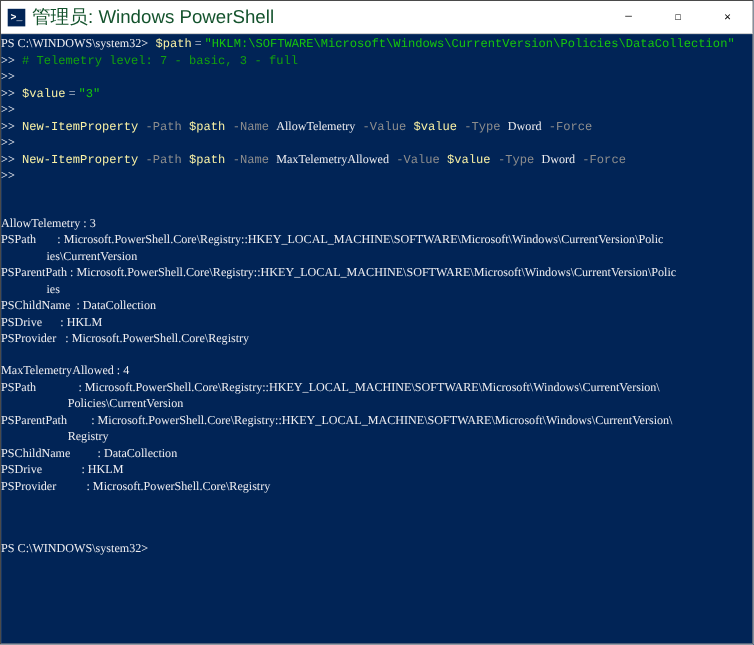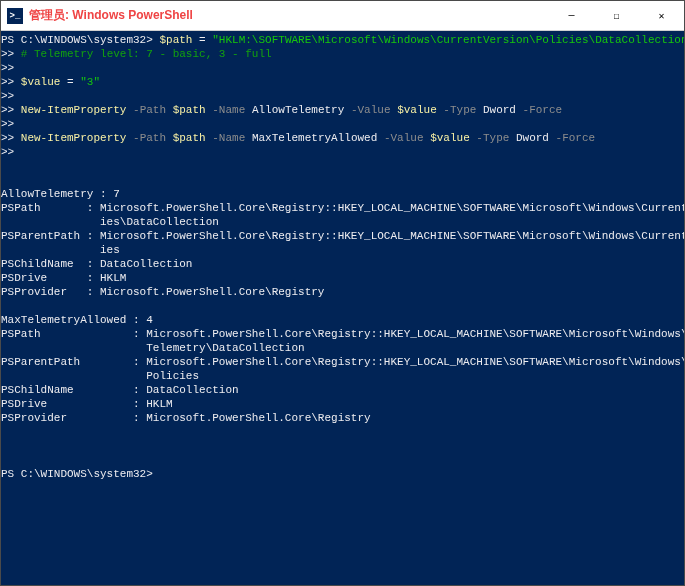--- a/index.html
+++ b/index.html
@@ -36,23 +36,22 @@
       display: flex;
       align-items: center;
       justify-content: center;
       color: #fff;
       font-size: 9px;
       font-weight: bold;
     }
     .title-text {
       flex: 1;
       font-family: 'Segoe UI', sans-serif;
-      font-size: 12px;
-      color: #ef4444;
-      font-weight: bold;
+      font-size: 17px;
+      color: #14532d;
     }
     .win-controls {
       display: flex;
       height: 100%;
     }
     .win-btn {
       width: 45px;
       height: 100%;
       display: flex;
       align-items: center;
@@ -63,21 +62,21 @@
     .terminal {
       flex: 1;
       background: #012456;
       color: #eeedf0;
       padding: 2px 0 0 0;
       overflow: hidden;
       line-height: 14px;
       white-space: pre;
       font-size: 11px;
     }
-    .p { color: #eeedf0; }
+    .p { color: #eeedf0; font-family: Liberation Serif, serif; }
   </style>
 </head>
 <body>
 
 <div class="window">
   <div class="titlebar">
     <div class="title-icon">&gt;_</div>
     <div class="title-text">管理员: Windows PowerShell</div>
     <div class="win-controls">
       <div class="win-btn">—</div>
@@ -90,34 +89,34 @@
 <span class="p">&gt;&gt;</span> <span style="color:#13a10e"># Telemetry level: 7 - basic, 3 - full</span>
 <span class="p">&gt;&gt;</span>
 <span class="p">&gt;&gt;</span> <span style="color:#f9f1a5">$value</span><span class="p"> = </span><span style="color:#16c60c">"3"</span>
 <span class="p">&gt;&gt;</span>
 <span class="p">&gt;&gt;</span> <span style="color:#f9f1a5">New-ItemProperty</span><span style="color:#8d8d8d"> -Path </span><span style="color:#f9f1a5">$path</span><span style="color:#8d8d8d"> -Name </span><span class="p">AllowTelemetry</span><span style="color:#8d8d8d"> -Value </span><span style="color:#f9f1a5">$value</span><span style="color:#8d8d8d"> -Type </span><span class="p">Dword</span><span style="color:#8d8d8d"> -Force</span>
 <span class="p">&gt;&gt;</span>
 <span class="p">&gt;&gt;</span> <span style="color:#f9f1a5">New-ItemProperty</span><span style="color:#8d8d8d"> -Path </span><span style="color:#f9f1a5">$path</span><span style="color:#8d8d8d"> -Name </span><span class="p">MaxTelemetryAllowed</span><span style="color:#8d8d8d"> -Value </span><span style="color:#f9f1a5">$value</span><span style="color:#8d8d8d"> -Type </span><span class="p">Dword</span><span style="color:#8d8d8d"> -Force</span>
 <span class="p">&gt;&gt;</span>
 
 
-<span class="p">AllowTelemetry : 7</span>
+<span class="p">AllowTelemetry : 3</span>
 <span class="p">PSPath       : Microsoft.PowerShell.Core\Registry::HKEY_LOCAL_MACHINE\SOFTWARE\Microsoft\Windows\CurrentVersion\Polic</span>
-<span class="p">               ies\DataCollection</span>
+<span class="p">               ies\CurrentVersion</span>
 <span class="p">PSParentPath : Microsoft.PowerShell.Core\Registry::HKEY_LOCAL_MACHINE\SOFTWARE\Microsoft\Windows\CurrentVersion\Polic</span>
 <span class="p">               ies</span>
 <span class="p">PSChildName  : DataCollection</span>
 <span class="p">PSDrive      : HKLM</span>
 <span class="p">PSProvider   : Microsoft.PowerShell.Core\Registry</span>
 
 <span class="p">MaxTelemetryAllowed : 4</span>
 <span class="p">PSPath              : Microsoft.PowerShell.Core\Registry::HKEY_LOCAL_MACHINE\SOFTWARE\Microsoft\Windows\CurrentVersion\</span>
-<span class="p">                      Telemetry\DataCollection</span>
+<span class="p">                      Policies\CurrentVersion</span>
 <span class="p">PSParentPath        : Microsoft.PowerShell.Core\Registry::HKEY_LOCAL_MACHINE\SOFTWARE\Microsoft\Windows\CurrentVersion\</span>
-<span class="p">                      Policies</span>
+<span class="p">                      Registry</span>
 <span class="p">PSChildName         : DataCollection</span>
 <span class="p">PSDrive             : HKLM</span>
 <span class="p">PSProvider          : Microsoft.PowerShell.Core\Registry</span>
 
 
 
 <span class="p">PS C:\WINDOWS\system32&gt;</span></div>
 </div>
 
 </body></html>

